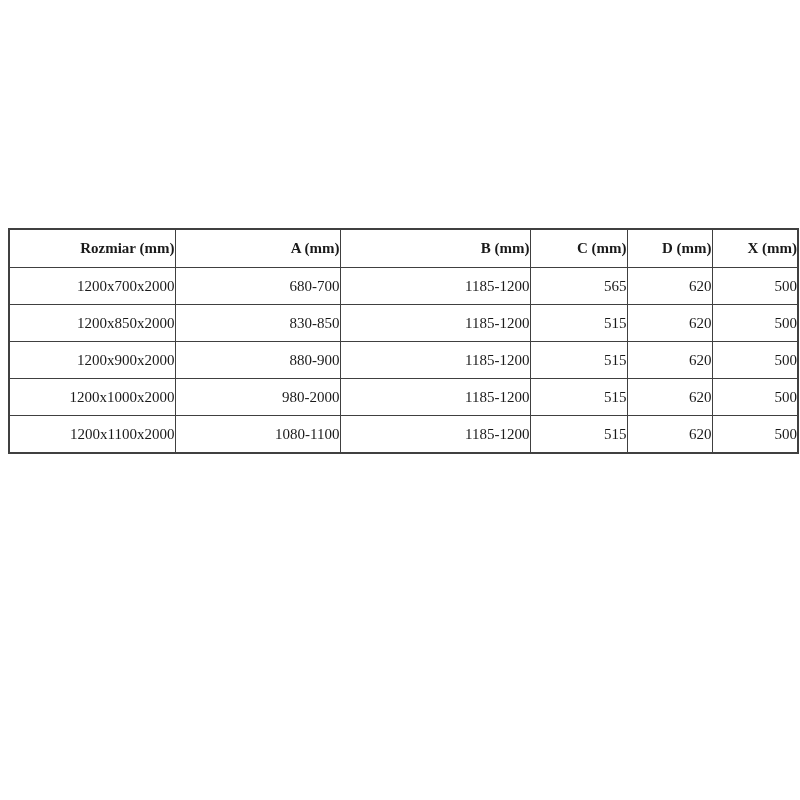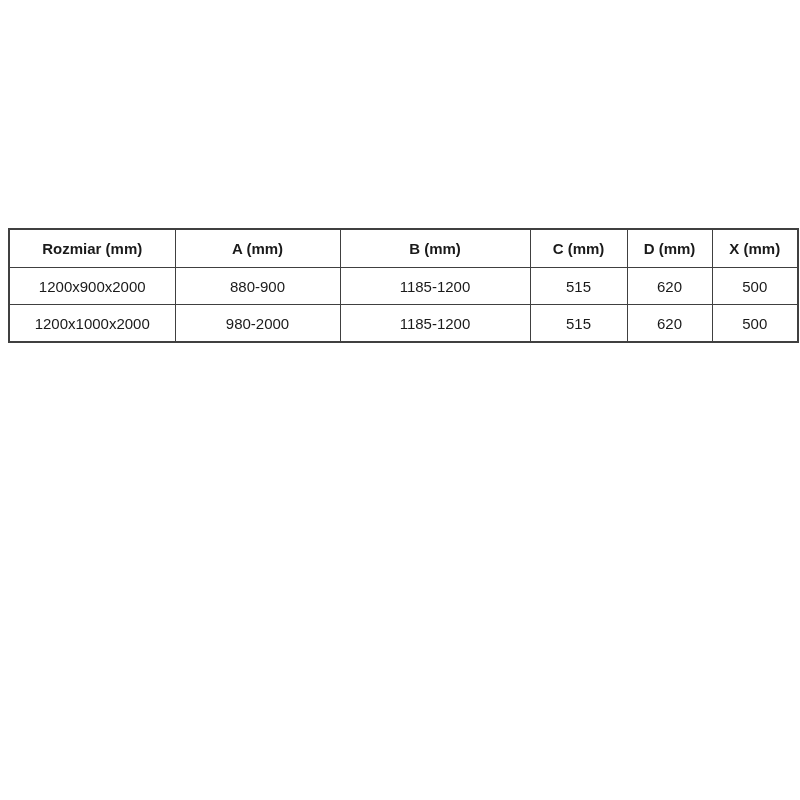--- a/index.html
+++ b/index.html
@@ -28,28 +28,29 @@
   }
   table.dim-table {
     border-collapse: collapse;
     table-layout: fixed;
     width: 789px;
     border: 2.5px solid var(--border-color);
   }
   table.dim-table th,
   table.dim-table td {
     border: 1.6px solid var(--border-color);
-    text-align: center;
+    text-align: right;
     vertical-align: middle;
     padding: 0;
     font-size: 15px;
     color: var(--text-color);
     background: var(--bg-color);
     white-space: nowrap;
     overflow: hidden;
+    font-family: Liberation Serif, serif;
   }
   table.dim-table th {
     height: 37px;
     font-weight: bold;
   }
   table.dim-table td {
     height: 36px;
     font-weight: normal;
   }
 </style>
@@ -72,31 +73,55 @@
           <th>Rozmiar (mm)</th>
           <th>A (mm)</th>
           <th>B (mm)</th>
           <th>C (mm)</th>
           <th>D (mm)</th>
           <th>X (mm)</th>
         </tr>
       </thead>
       <tbody>
         <tr>
+          <td>1200x700x2000</td>
+          <td>680-700</td>
+          <td>1185-1200</td>
+          <td>565</td>
+          <td>620</td>
+          <td>500</td>
+        </tr>
+        <tr>
+          <td>1200x850x2000</td>
+          <td>830-850</td>
+          <td>1185-1200</td>
+          <td>515</td>
+          <td>620</td>
+          <td>500</td>
+        </tr>
+        <tr>
           <td>1200x900x2000</td>
           <td>880-900</td>
           <td>1185-1200</td>
           <td>515</td>
           <td>620</td>
           <td>500</td>
         </tr>
         <tr>
           <td>1200x1000x2000</td>
           <td>980-2000</td>
           <td>1185-1200</td>
           <td>515</td>
           <td>620</td>
           <td>500</td>
         </tr>
+        <tr>
+          <td>1200x1100x2000</td>
+          <td>1080-1100</td>
+          <td>1185-1200</td>
+          <td>515</td>
+          <td>620</td>
+          <td>500</td>
+        </tr>
       </tbody>
     </table>
   </div>
 </div>
 
 </body></html>

